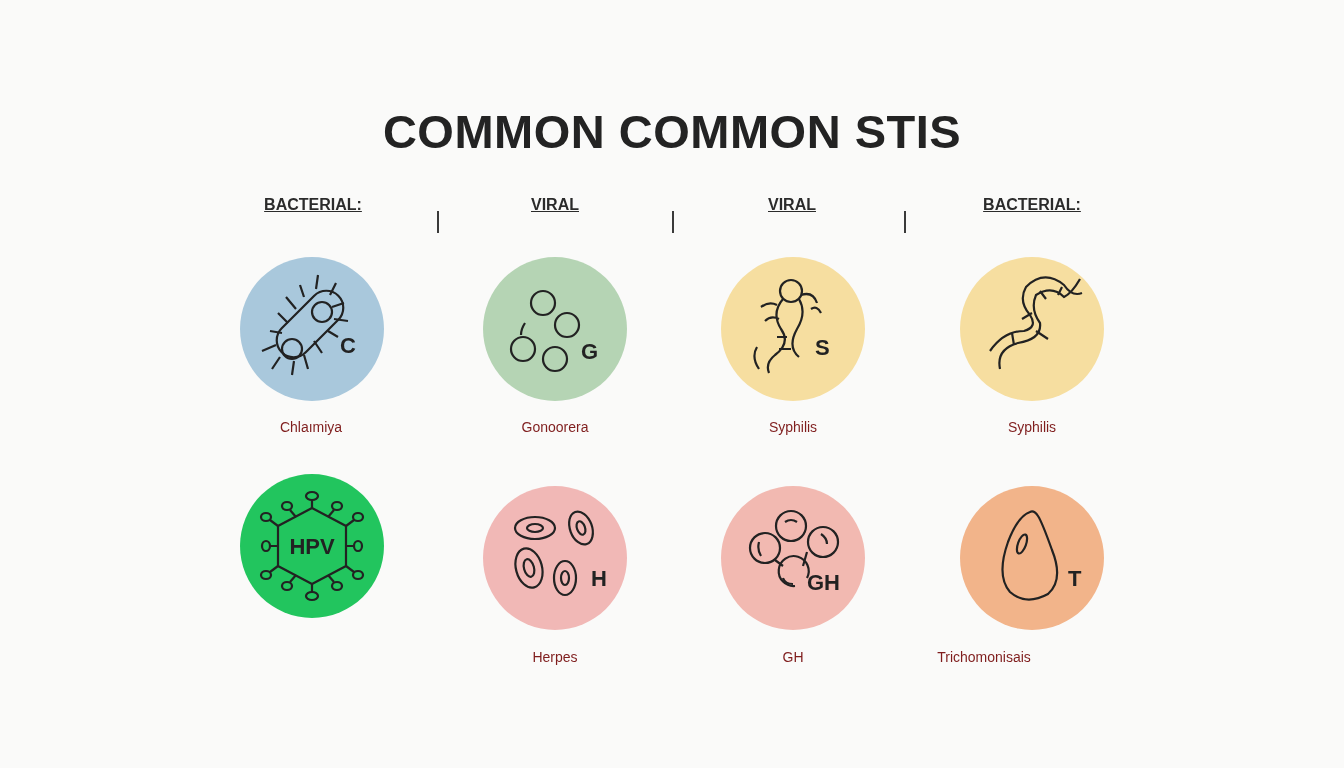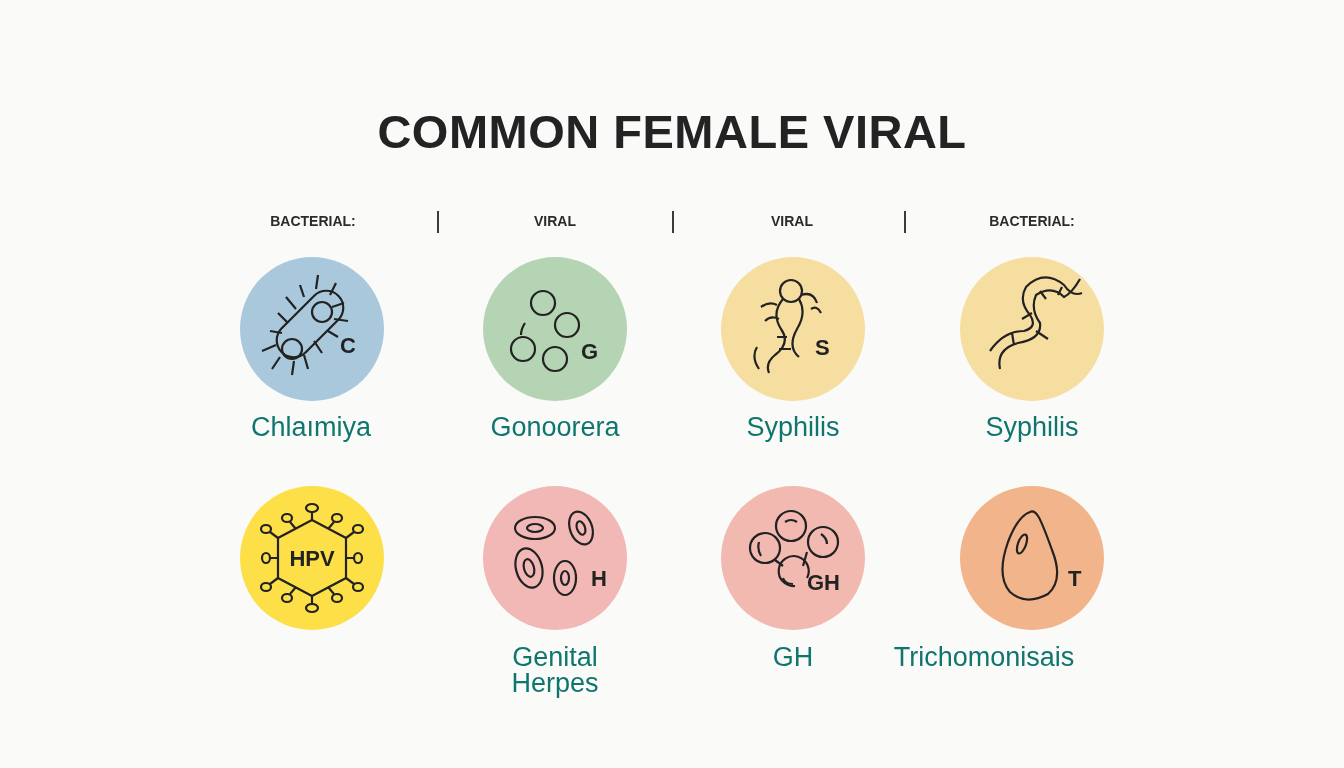--- a/index.html
+++ b/index.html
@@ -9,37 +9,37 @@
     font-family:"Liberation Sans", sans-serif;
     color:#2a2a2a;
     position:relative;
   }
   .title {
     position:absolute; left:0; top:104px; width:1344px;
     text-align:center; font-size:47px; font-weight:bold; color:#232323;
     letter-spacing:0.5px;
   }
   .cat {
-    position:absolute; top:213px; font-size:14px; font-weight:bold; color:#2b2b2b;
-    transform:translateX(-50%); white-space:nowrap;
+    position:absolute; top:196px; font-size:16px; font-weight:bold; color:#2b2b2b;
+    transform:translateX(-50%); white-space:nowrap;text-decoration:underline;
   }
   .sep { position:absolute; top:211px; width:2px; height:22px; background:#3a3a3a; }
   .circle {
     position:absolute; width:144px; height:144px; border-radius:50%;
   }
   .circle svg { position:absolute; left:0; top:0; }
   .label {
-    position:absolute; width:220px; text-align:center; font-size:27px;
-    color:#0f766e; line-height:26px; transform:translateX(-50%);
+    position:absolute; width:220px; text-align:center; font-size:14px;
+    color:#7f1d1d; line-height:26px; transform:translateX(-50%);
   }
 </style>
 </head>
 <body>
 
-<div class="title">COMMON FEMALE VIRAL</div>
+<div class="title">COMMON COMMON STIS</div>
 
 <div class="cat" style="left:313px">BACTERIAL:</div>
 <div class="sep" style="left:437px"></div>
 <div class="cat" style="left:555px">VIRAL</div>
 <div class="sep" style="left:672px"></div>
 <div class="cat" style="left:792px">VIRAL</div>
 <div class="sep" style="left:904px"></div>
 <div class="cat" style="left:1032px">BACTERIAL:</div>
 
 <div class="circle" style="left:240px;top:257px;background:#a9c8dc">
@@ -76,21 +76,21 @@
 
 <div class="circle" style="left:960px;top:257px;background:#f6dea0">
   <svg width="144" height="144" fill="none" stroke="#222" stroke-width="2.2">
     <path d="M40 112 Q36 92 58 86 Q82 82 80 66 Q70 52 76 38 Q92 28 104 40 Q112 36 120 22"></path>
     <path d="M30 94 Q44 74 64 74 Q78 70 70 58 Q58 44 66 30 Q84 12 104 28 Q112 40 122 36"></path>
     <path d="M52 76 L54 88 M72 56 L62 62 M80 34 L86 42 M102 30 L98 38 M76 74 L88 82"></path>
   </svg>
 </div>
 <div class="label" style="left:1032px;top:414px">Syphilis</div>
 
-<div class="circle" style="left:240px;top:486px;background:#fde047">
+<div class="circle" style="left:240px;top:474px;background:#22c55e">
   <svg width="144" height="144" fill="none" stroke="#222" stroke-width="2.2">
     <polygon points="72,34 106,52 106,92 72,110 38,92 38,52"></polygon>
     <path d="M72 34 L72 26 M106 52 L114 46 M106 92 L114 98 M72 110 L72 118 M38 92 L30 98 M38 52 L30 46 M38 72 L30 72 M106 72 L114 72 M56 43 L50 36 M88 43 L94 36 M56 101 L50 108 M88 101 L94 108"></path>
     <ellipse cx="72" cy="22" rx="6" ry="4"></ellipse>
       <ellipse cx="118" cy="43" rx="5" ry="4"></ellipse>
       <ellipse cx="118" cy="101" rx="5" ry="4"></ellipse>
     <ellipse cx="72" cy="122" rx="6" ry="4"></ellipse>
       <ellipse cx="26" cy="101" rx="5" ry="4"></ellipse>
       <ellipse cx="26" cy="43" rx="5" ry="4"></ellipse>
     <ellipse cx="26" cy="72" rx="4" ry="5"></ellipse>
@@ -112,21 +112,20 @@
     <ellipse cx="98" cy="42" rx="11" ry="17" transform="rotate(-20 98 42)"></ellipse>
       <ellipse cx="98" cy="42" rx="4" ry="7" transform="rotate(-20 98 42)"></ellipse>
     <ellipse cx="46" cy="82" rx="13" ry="20" transform="rotate(-15 46 82)"></ellipse>
       <ellipse cx="46" cy="82" rx="5" ry="9" transform="rotate(-15 46 82)"></ellipse>
     <ellipse cx="82" cy="92" rx="11" ry="17"></ellipse>
       <ellipse cx="82" cy="92" rx="4" ry="7"></ellipse>
     <text x="108" y="100" font-family="Liberation Sans, sans-serif" font-size="22" font-weight="bold" fill="#222" stroke="none">H</text>
   </svg>
 </div>
 <div class="label" style="left:555px;top:644px">
-  <div>Genital</div>
   <div>Herpes</div>
 </div>
 
 <div class="circle" style="left:721px;top:486px;background:#f2b9b1">
   <svg width="144" height="144" fill="none" stroke="#222" stroke-width="2.2">
     <circle cx="44" cy="62" r="15"></circle>
       <circle cx="70" cy="40" r="15"></circle>
       <circle cx="102" cy="56" r="15"></circle>
     <path d="M86 92 A15 15 0 1 0 74 100"></path>
     <path d="M38 56 Q36 64 40 70 M64 36 Q70 32 76 36 M100 48 Q106 52 106 58 M62 92 Q64 98 72 98"></path>

